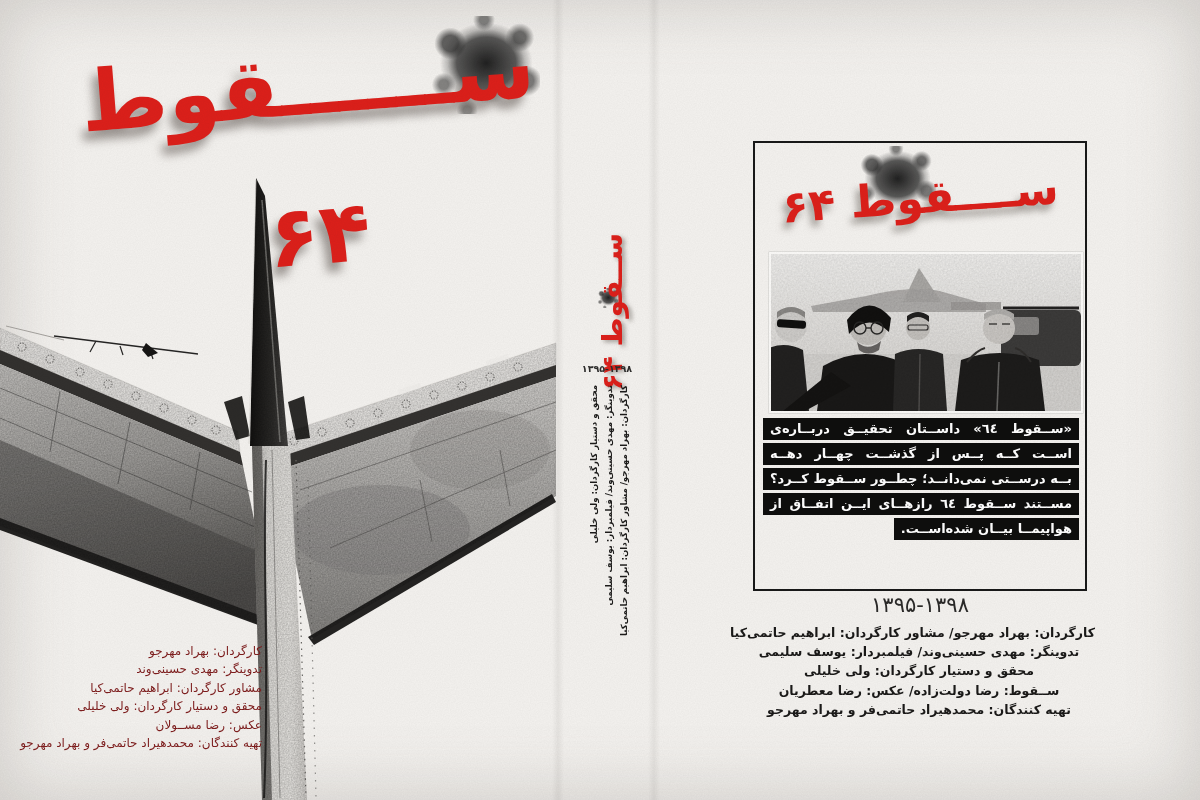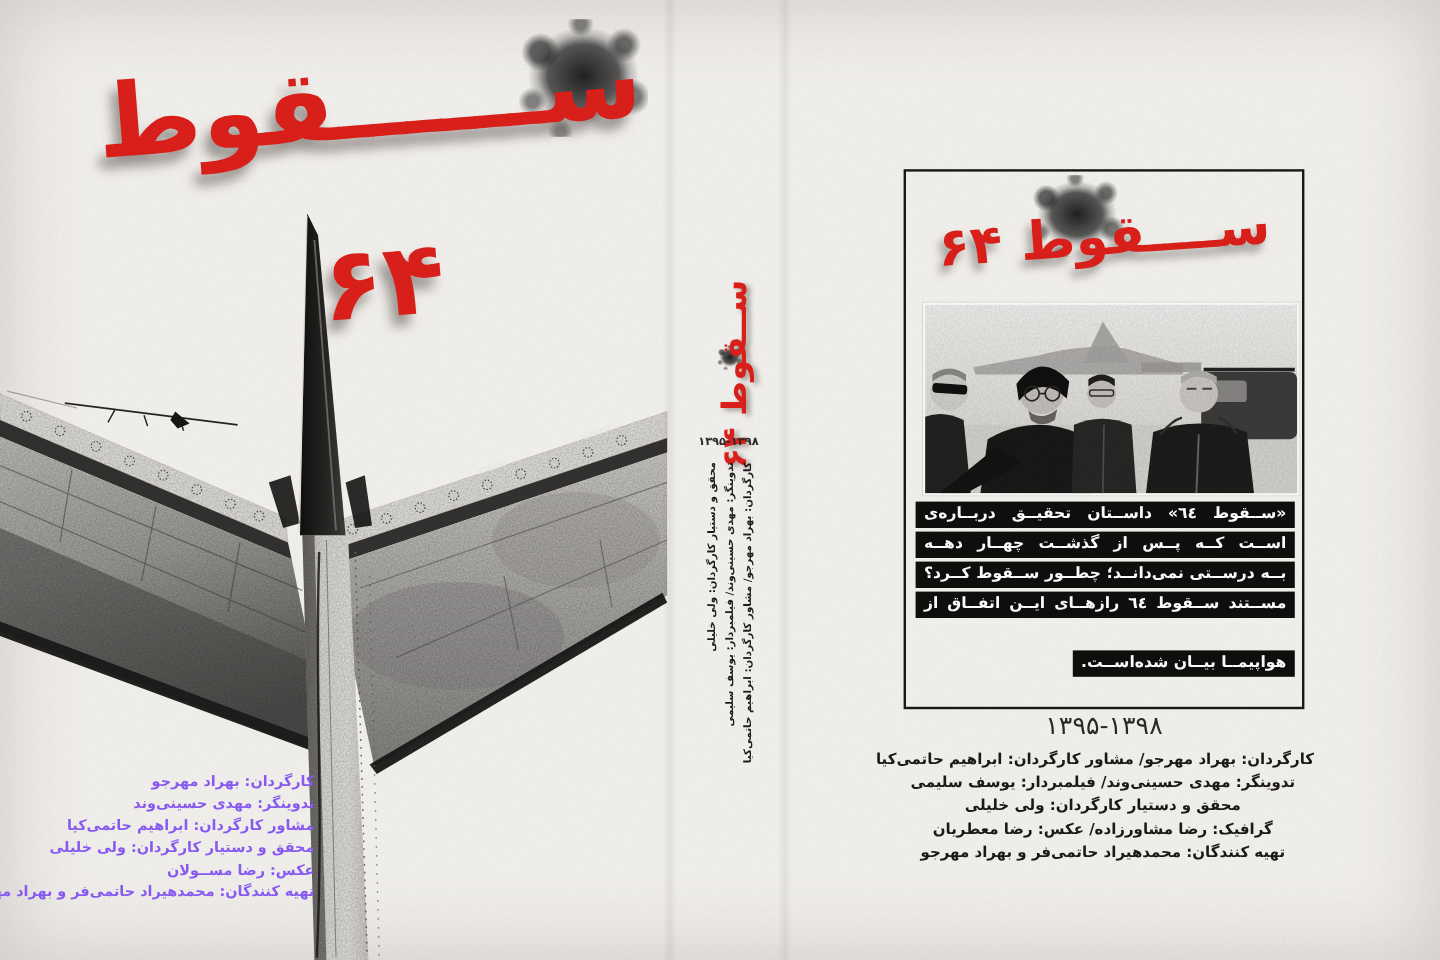--- a/index.html
+++ b/index.html
@@ -24,21 +24,21 @@
       radial-gradient(circle at 14% 70%, rgba(20,20,20,.5) 0 4%, transparent 10%),
       radial-gradient(circle at 88% 66%, rgba(25,25,25,.55) 0 6%, transparent 13%),
       radial-gradient(circle at 50% 4%, rgba(20,20,20,.5) 0 4%, transparent 10%),
       radial-gradient(circle at 35% 96%, rgba(20,20,20,.45) 0 3.5%, transparent 9%);
     filter:blur(.4px);}
   .splat-front{left:428px;top:16px;width:112px;height:98px;}
   .splat-back{left:856px;top:146px;width:80px;height:68px;}
   .splat-spine{left:597px;top:288px;width:22px;height:20px;}
   
   .left-credits{position:absolute;left:18px;top:642px;width:244px;z-index:3;
-    direction:rtl;text-align:right;color:#8b5cf6;font-size:12px;font-weight:700;}
+    direction:rtl;text-align:right;color:#7f1d1d;font-size:12px;font-weight:400;}
   .left-credits div{white-space:nowrap;line-height:18.4px;}
   
   .fold{position:absolute;top:0;bottom:0;width:12px;z-index:2;
     background:linear-gradient(90deg,transparent,rgba(60,55,50,.07),transparent);}
   .spine-title{position:absolute;left:448px;top:233px;width:148px;z-index:3;
     direction:rtl;text-align:right;white-space:nowrap;font-weight:bold;font-size:28px;
     line-height:34px;color:var(--accent-red);transform:rotate(-90deg);transform-origin:right top;
     text-shadow:-2px 3px 4px rgba(100,92,86,.55);}
   .spine-years{position:absolute;left:573px;top:363px;width:68px;z-index:3;direction:ltr;
     text-align:center;font-size:9.5px;letter-spacing:.5px;color:#2e2d2c;font-weight:700;}
@@ -55,21 +55,21 @@
     direction:rtl;text-align:center;font-weight:bold;font-size:44px;line-height:104px;
     color:var(--accent-red);transform:rotate(-4deg);
     text-shadow:-4px 6px 7px rgba(100,92,86,.55);}
   .photo-frame{position:absolute;left:769px;top:252px;width:314px;height:161px;z-index:3;
     background:#fbfaf8;padding:2px;box-shadow:0 0 0 .5px rgba(0,0,0,.15);}
   .synopsis{position:absolute;left:763px;top:418px;width:316px;z-index:3;direction:rtl;}
   .syn-line{display:block;background:var(--bar-black);color:#fff;font-weight:700;
     font-size:13px;line-height:22px;height:22px;padding:0 7px;margin-bottom:3px;
     overflow:hidden;text-align:justify;text-align-last:justify;direction:rtl;}
   .syn-last-wrap{text-align:right;}
-  .syn-last-wrap .syn-line{display:inline-block;text-align:right;text-align-last:auto;height:22px;margin-top:24px;}
+  .syn-last-wrap .syn-line{display:inline-block;text-align:right;text-align-last:auto;height:22px;}
   .years-main{position:absolute;left:760px;top:593px;width:320px;z-index:3;direction:ltr;
     text-align:center;font-size:21px;letter-spacing:2px;color:#2b2a29;}
   .right-credits{position:absolute;left:743px;top:623px;width:352px;z-index:3;
     direction:rtl;text-align:center;color:#1b1a19;font-size:12.5px;font-weight:700;}
   .right-credits div{white-space:nowrap;line-height:19.2px;}
   
   .noise{position:absolute;inset:0;z-index:40;pointer-events:none;}
 </style>
 </head>
 <body>
@@ -296,21 +296,21 @@
     <div class="syn-last-wrap">
       <span class="syn-line">هواپیمــا بیــان شده‌اســت.</span>
     </div>
   </div>
 
   <div class="years-main">۱۳۹۵-۱۳۹۸</div>
   <div class="right-credits">
     <div>کارگردان: بهراد مهرجو/ مشاور کارگردان: ابراهیم حاتمی‌کیا</div>
     <div>تدوینگر: مهدی حسینی‌وند/ فیلمبردار: یوسف سلیمی</div>
     <div>محقق و دستیار کارگردان: ولی خلیلی</div>
-    <div>گرافیک: رضا مشاور‌زاده/ عکس: رضا معطریان</div>
+    <div>ســقوط: رضا دولت‌زاده/ عکس: رضا معطریان</div>
     <div>تهیه کنندگان: محمدهیراد حاتمی‌فر و بهراد مهرجو</div>
   </div>
 
   <svg class="noise" width="1200" height="800">
     <filter id="pn" x="0" y="0" width="100%" height="100%">
       <feTurbulence type="fractalNoise" baseFrequency="0.85" numOctaves="2" stitchTiles="stitch"></feTurbulence>
       <feColorMatrix type="matrix" values="0 0 0 0 0  0 0 0 0 0  0 0 0 0 0  0.7 0 0 0 0"></feColorMatrix>
     </filter>
     <rect width="1200" height="800" filter="url(#pn)" opacity="0.06"></rect>
   </svg>

